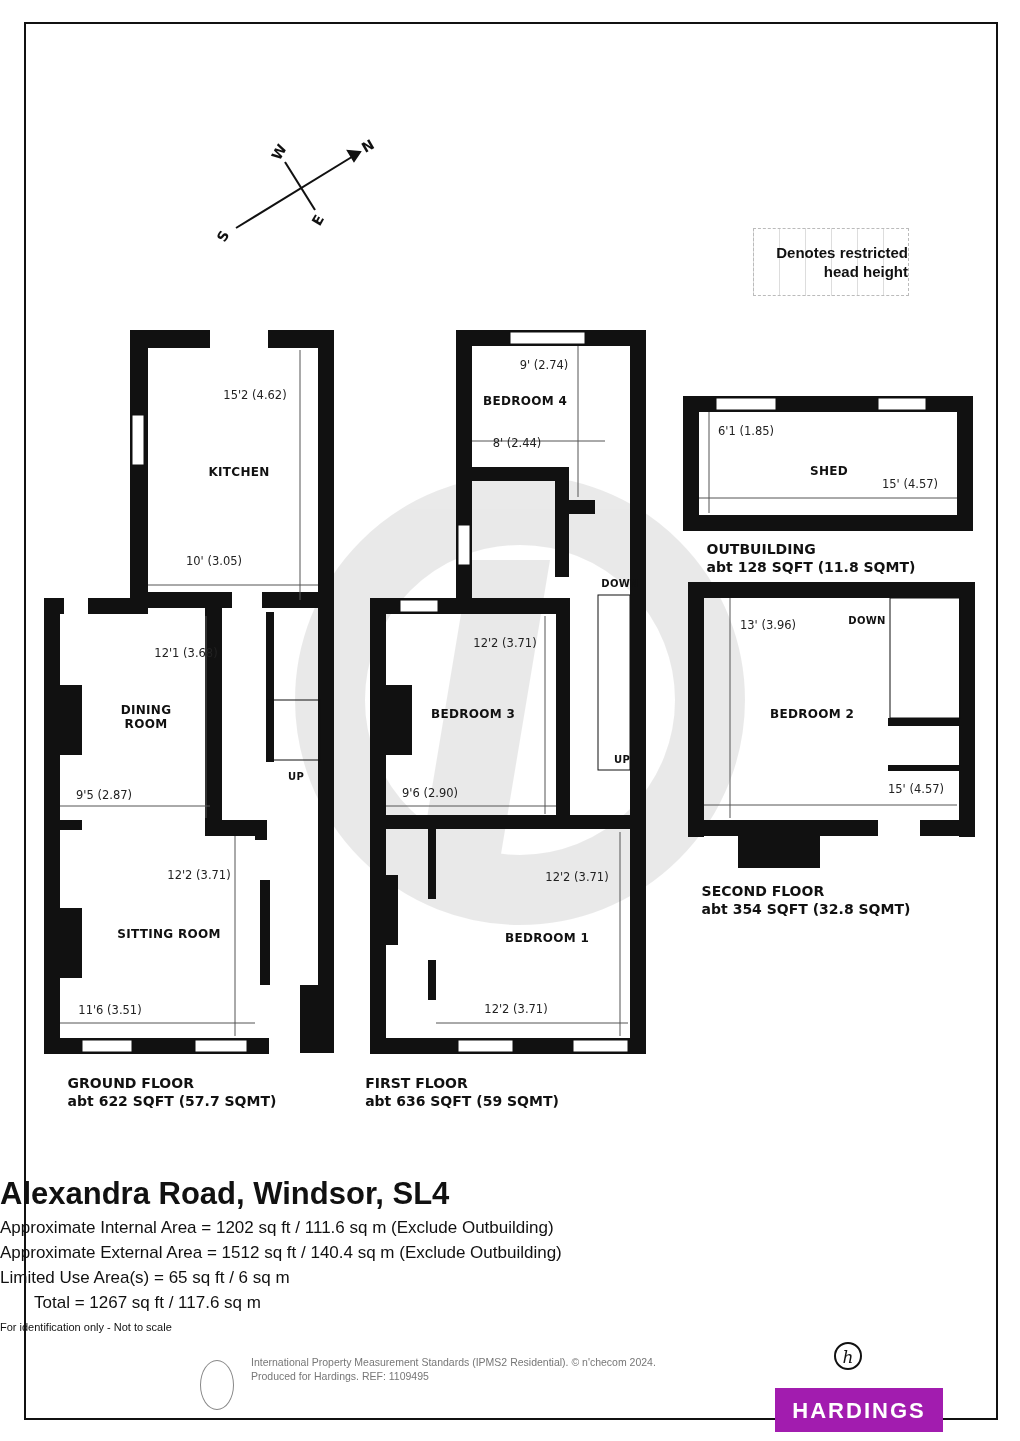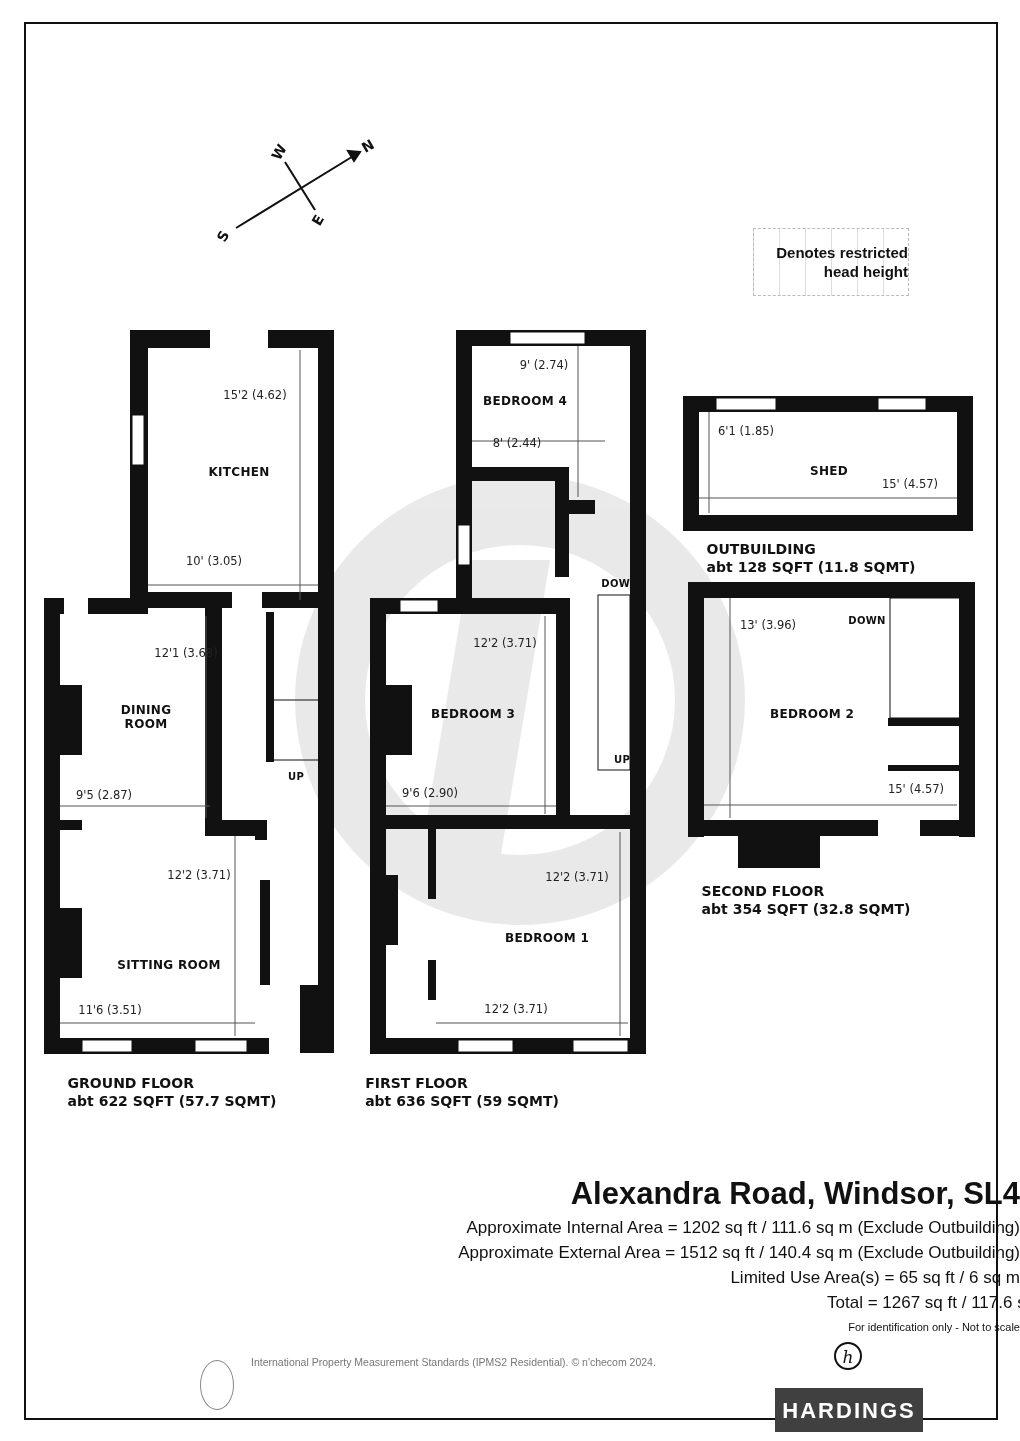--- a/index.html
+++ b/index.html
@@ -4,26 +4,26 @@
 <style>
   html,body{margin:0;padding:0;background:#fff;}
   body{width:1020px;height:1441px;position:relative;overflow:hidden;font-family:"DejaVu Sans",sans-serif;color:#111;}
   .frame{position:absolute;left:24px;top:22px;width:974px;height:1398px;border:2px solid #111;box-sizing:border-box;}
   svg.plan{position:absolute;left:0;top:0;}
   .lbl{position:absolute;font-weight:bold;font-size:12px;text-align:center;white-space:nowrap;transform:translate(-50%,-50%);letter-spacing:.3px;}
   .dim{position:absolute;font-size:11.5px;white-space:nowrap;color:#222;transform:translate(-50%,-50%);}
   .floorcap{position:absolute;font-weight:bold;font-size:14px;line-height:18px;transform:translateX(-50%);white-space:nowrap;}
   .legend{position:absolute;left:753px;top:228px;width:156px;height:68px;border:1px dashed #bbb;font-family:"Liberation Sans",sans-serif;font-weight:bold;font-size:15px;text-align:right;line-height:19px;padding-top:14px;box-sizing:border-box;
     background-image:linear-gradient(90deg,transparent 25px,#ddd 25px,#ddd 26px,transparent 26px);background-size:26px 100%;}
-  .summary{position:absolute;left:0;width:1020px;text-align:right;font-family:"Liberation Sans",sans-serif;}
+  .summary{position:absolute;left:0;width:1020px;text-align:left;font-family:"Liberation Sans",sans-serif;}
   .title{top:1176px;font-size:31px;font-weight:bold;}
   .line{font-size:17px;}
   .note{top:1321px;font-size:11px;}
   .foot{position:absolute;left:251px;top:1355px;font-family:"Liberation Sans",sans-serif;font-size:10.5px;color:#777;line-height:14px;}
-  .brand{position:absolute;left:775px;top:1388px;width:148px;height:44px;background:#404040;color:#fff;font-family:"Liberation Sans",sans-serif;font-weight:bold;font-size:22px;letter-spacing:2px;text-align:center;line-height:46px;}
+  .brand{position:absolute;left:775px;top:1388px;width:168px;height:44px;background:#a21caf;color:#fff;font-family:"Liberation Sans",sans-serif;font-weight:bold;font-size:22px;letter-spacing:2px;text-align:center;line-height:46px;}
   .brand-logo{position:absolute;left:834px;top:1342px;width:28px;height:28px;border-radius:50%;border:2px solid #111;background:#fff;font-family:"DejaVu Serif",serif;font-style:italic;font-size:17px;text-align:center;line-height:27px;box-sizing:border-box;}
   .info-icon{position:absolute;left:200px;top:1360px;width:32px;height:48px;border:1.5px solid #888;border-radius:50%;}
 </style>
 </head>
 <body>
 
 <div class="frame"></div>
 
 <svg class="plan" width="1020" height="1441">
 
@@ -141,21 +141,21 @@
 <div class="lbl" style="left:318px;top:220px;transform:translate(-50%,-50%) rotate(-60deg);font-size:14px;">E</div>
 <div class="lbl" style="left:279px;top:152px;transform:translate(-50%,-50%) rotate(-60deg);font-size:14px;">W</div>
 
 <div class="lbl" style="left:239px;top:472px;">KITCHEN</div>
 <div class="dim" style="left:255px;top:395px;">15'2 (4.62)</div>
 <div class="dim" style="left:214px;top:561px;">10' (3.05)</div>
 <div class="lbl" style="left:146px;top:710px;">DINING</div>
 <div class="lbl" style="left:146px;top:724px;">ROOM</div>
 <div class="dim" style="left:153px;top:653px;margin-left:33px;">12'1 (3.68)</div>
 <div class="dim" style="left:104px;top:795px;">9'5 (2.87)</div>
-<div class="lbl" style="left:169px;top:934px;margin-top:31px;">SITTING ROOM</div>
+<div class="lbl" style="left:169px;top:934px;">SITTING ROOM</div>
 <div class="dim" style="left:199px;top:875px;">12'2 (3.71)</div>
 <div class="dim" style="left:110px;top:1010px;">11'6 (3.51)</div>
 <div class="lbl" style="left:296px;top:776px;font-size:10px;">UP</div>
 <div class="floorcap" style="left:172px;top:1074px;">
   <div>GROUND FLOOR</div>
   <div>abt 622 SQFT (57.7 SQMT)</div>
 </div>
 
 <div class="lbl" style="left:525px;top:401px;">BEDROOM 4</div>
 <div class="dim" style="left:544px;top:365px;">9' (2.74)</div>
@@ -193,15 +193,16 @@
 <div class="summary title">Alexandra Road, Windsor, SL4</div>
 <div class="summary line" style="top:1218px;">Approximate Internal Area = 1202 sq ft / 111.6 sq m (Exclude Outbuilding)</div>
 <div class="summary line" style="top:1243px;">Approximate External Area = 1512 sq ft / 140.4 sq m (Exclude Outbuilding)</div>
 <div class="summary line" style="top:1268px;">Limited Use Area(s) = 65 sq ft / 6 sq m</div>
 <div class="summary line" style="top:1293px;padding-left:34px;">Total = 1267 sq ft / 117.6 sq m</div>
 <div class="summary note">For identification only - Not to scale</div>
 
 <div class="info-icon"></div>
 <div class="foot">
   <div>International Property Measurement Standards (IPMS2 Residential).   © n'checom 2024.</div>
+  <div>Produced for Hardings.   REF:  1109495</div>
 </div>
 <div class="brand">HARDINGS</div>
 <div class="brand-logo">h</div>
 
 </body></html>

